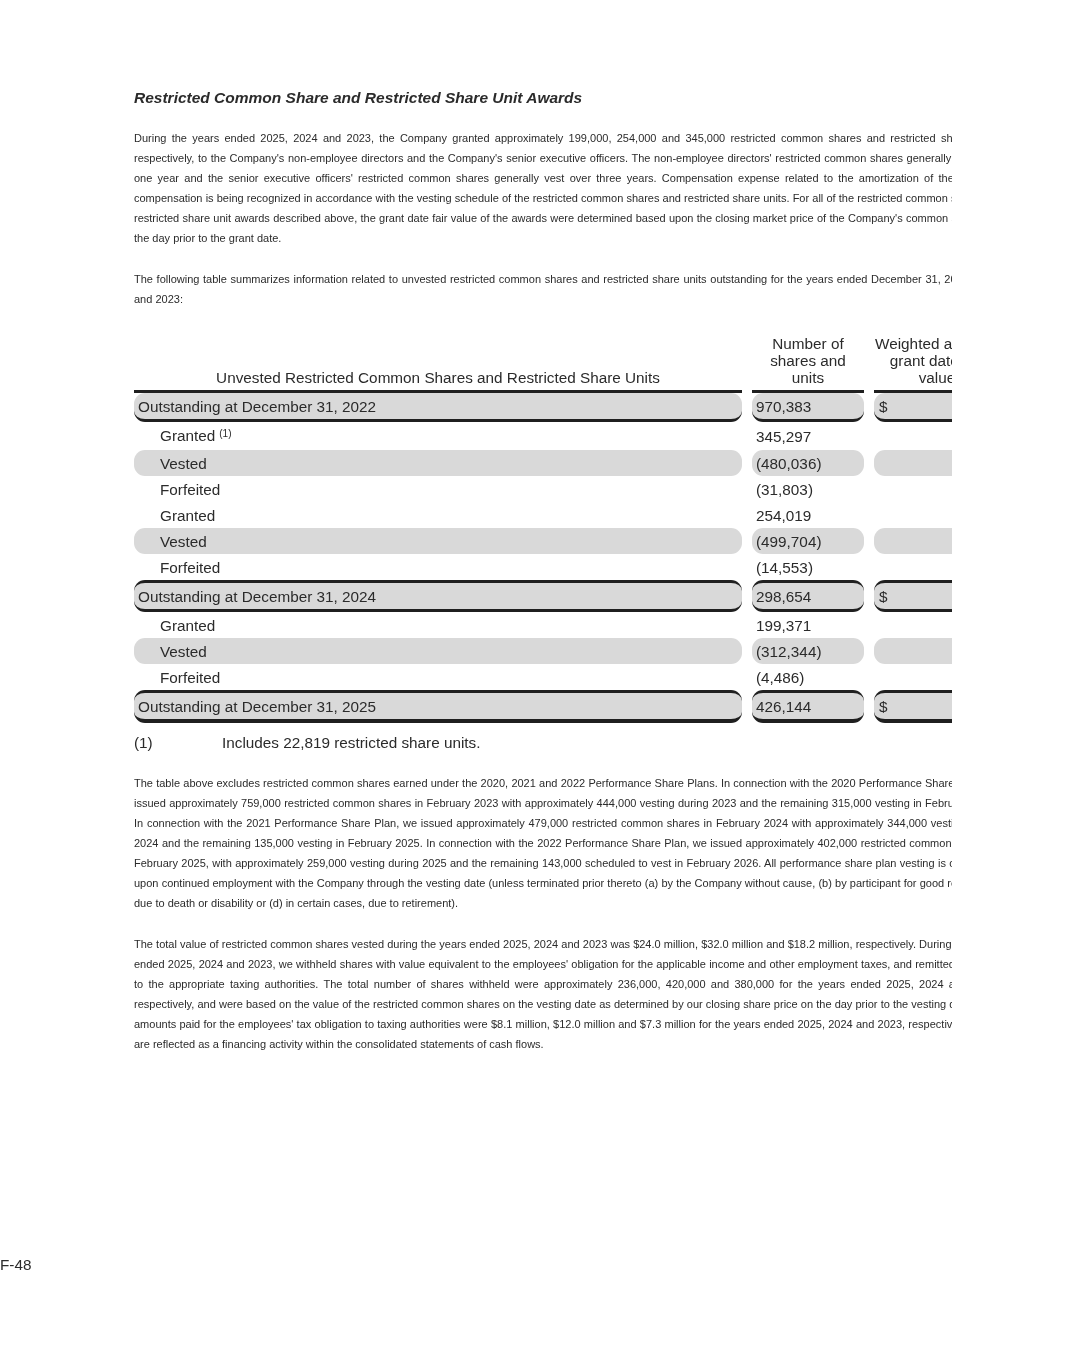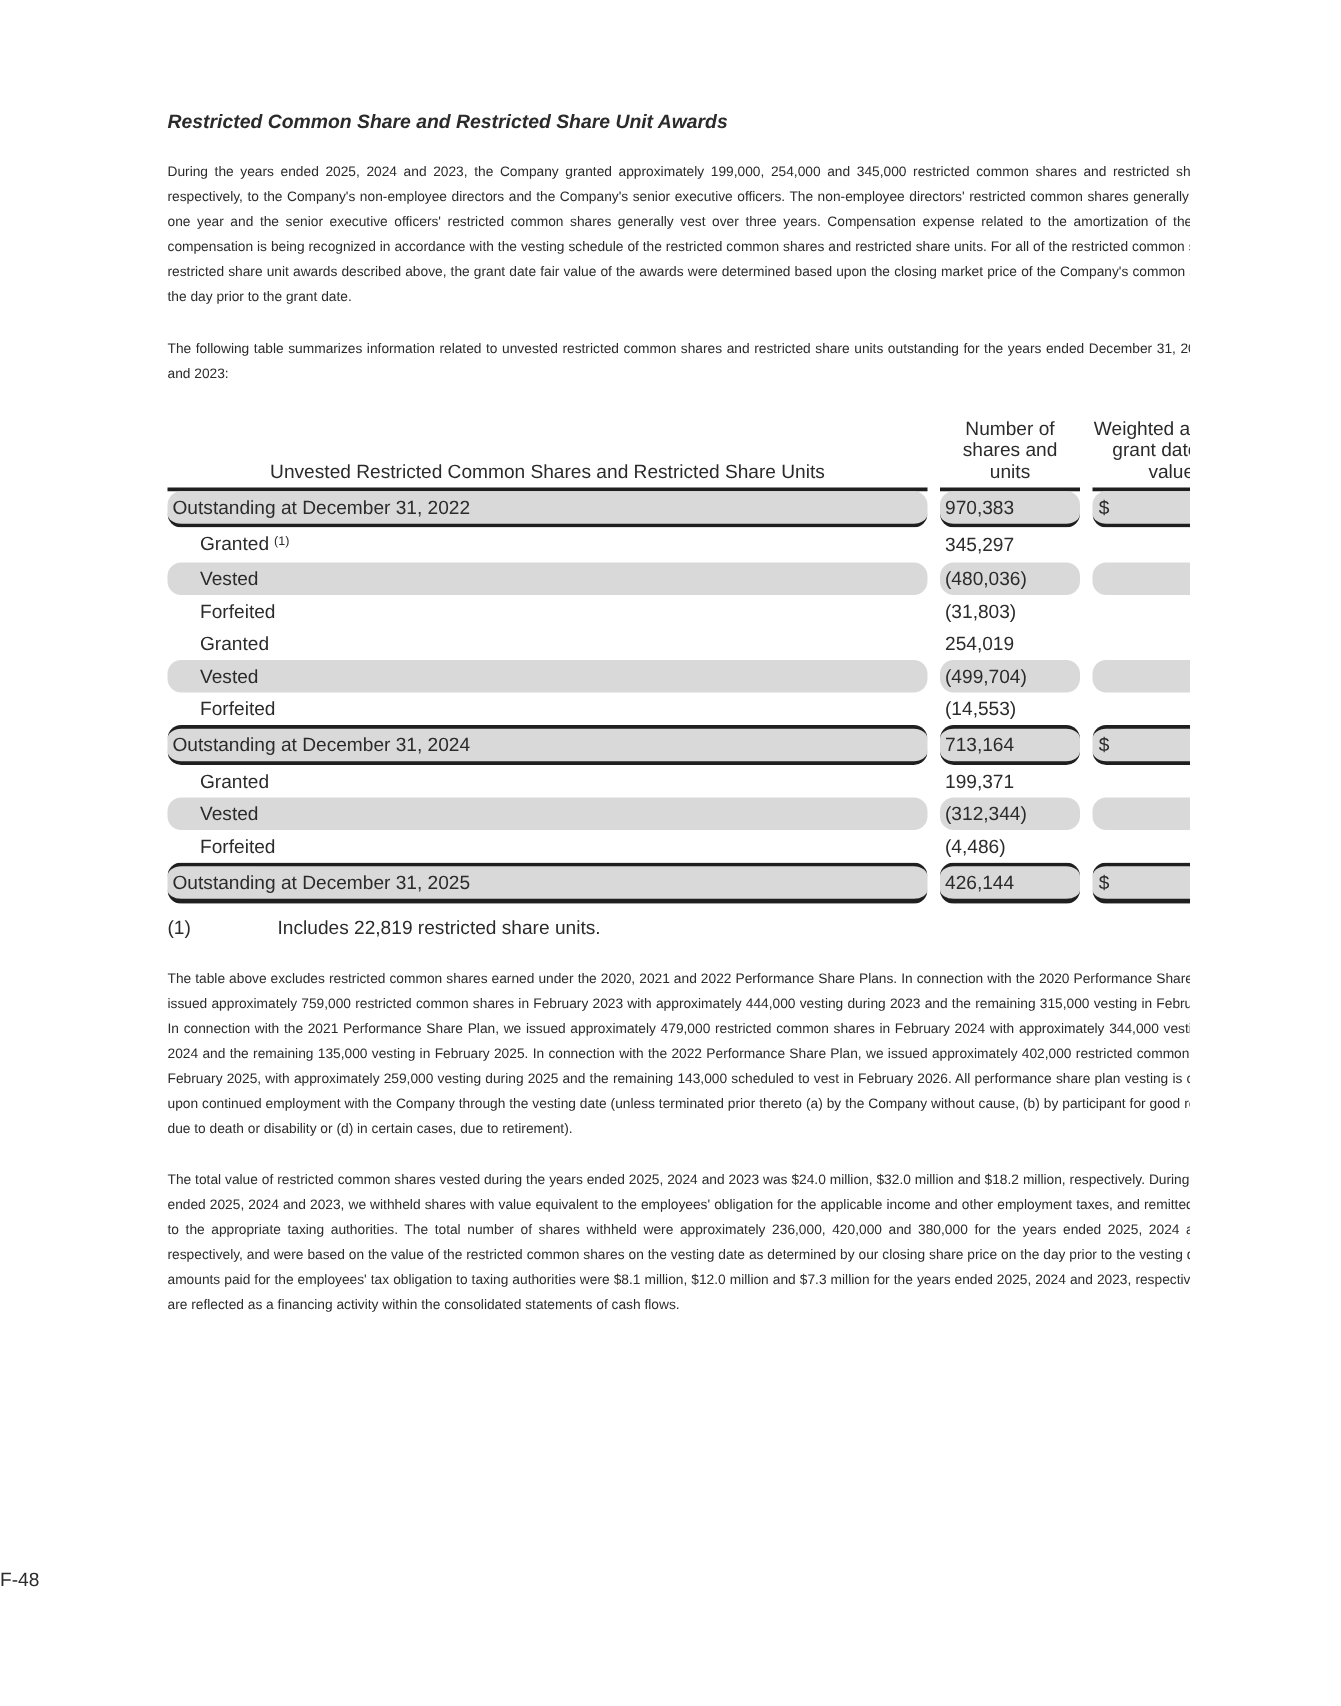--- a/index.html
+++ b/index.html
@@ -148,21 +148,21 @@
             <td class="cell-shares">(499,704)</td>
             <td class="cell-fv"><span>17.07</span></td>
           </tr>
           <tr class="row-activity">
             <td class="cell-label indent"><span>Forfeited</span></td>
             <td class="cell-shares">(14,553)</td>
             <td class="cell-fv"><span>21.53</span></td>
           </tr>
           <tr class="row-total shaded">
             <td class="cell-label"><span>Outstanding at December 31, 2024</span></td>
-            <td class="cell-shares">713,164</td>
+            <td class="cell-shares">298,654</td>
             <td class="cell-fv"><span class="dollar">$</span><span>37.24</span></td>
           </tr>
           <tr class="row-activity">
             <td class="cell-label indent"><span>Granted</span></td>
             <td class="cell-shares">199,371</td>
             <td class="cell-fv"><span>35.15</span></td>
           </tr>
           <tr class="row-activity shaded">
             <td class="cell-label indent"><span>Vested</span></td>
             <td class="cell-shares">(312,344)</td>

